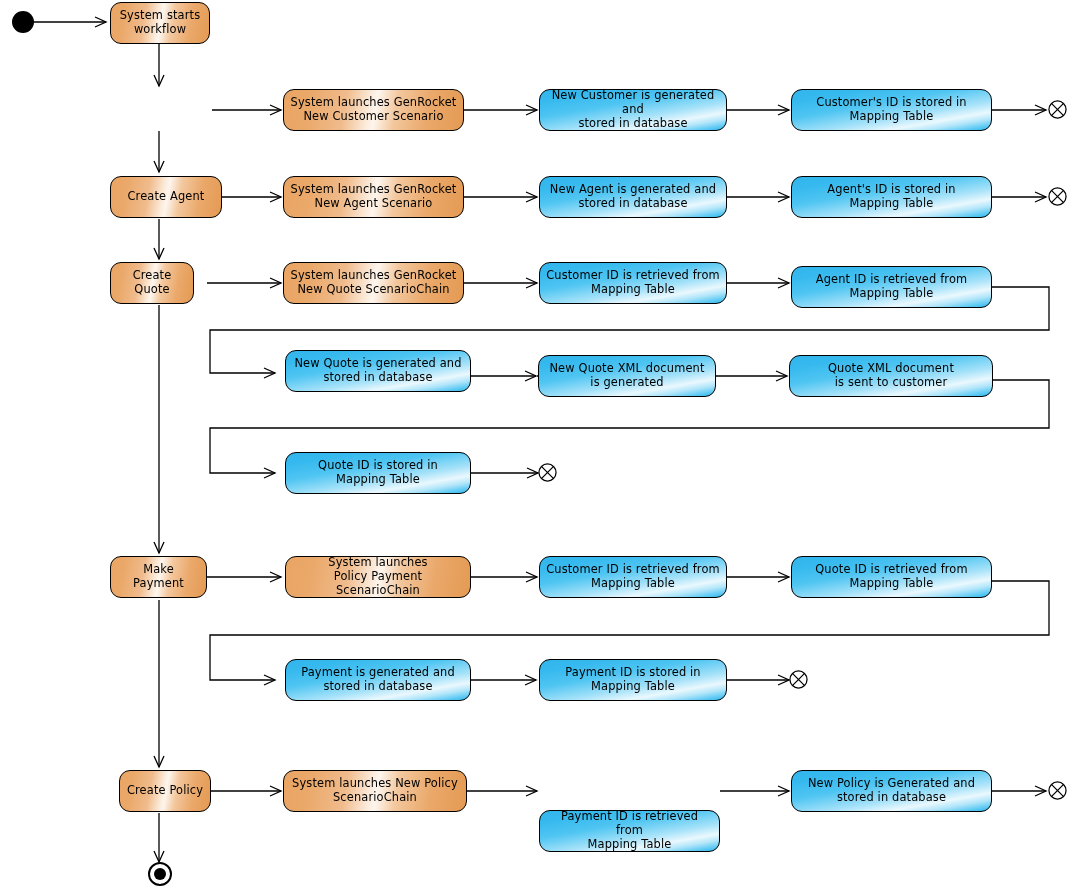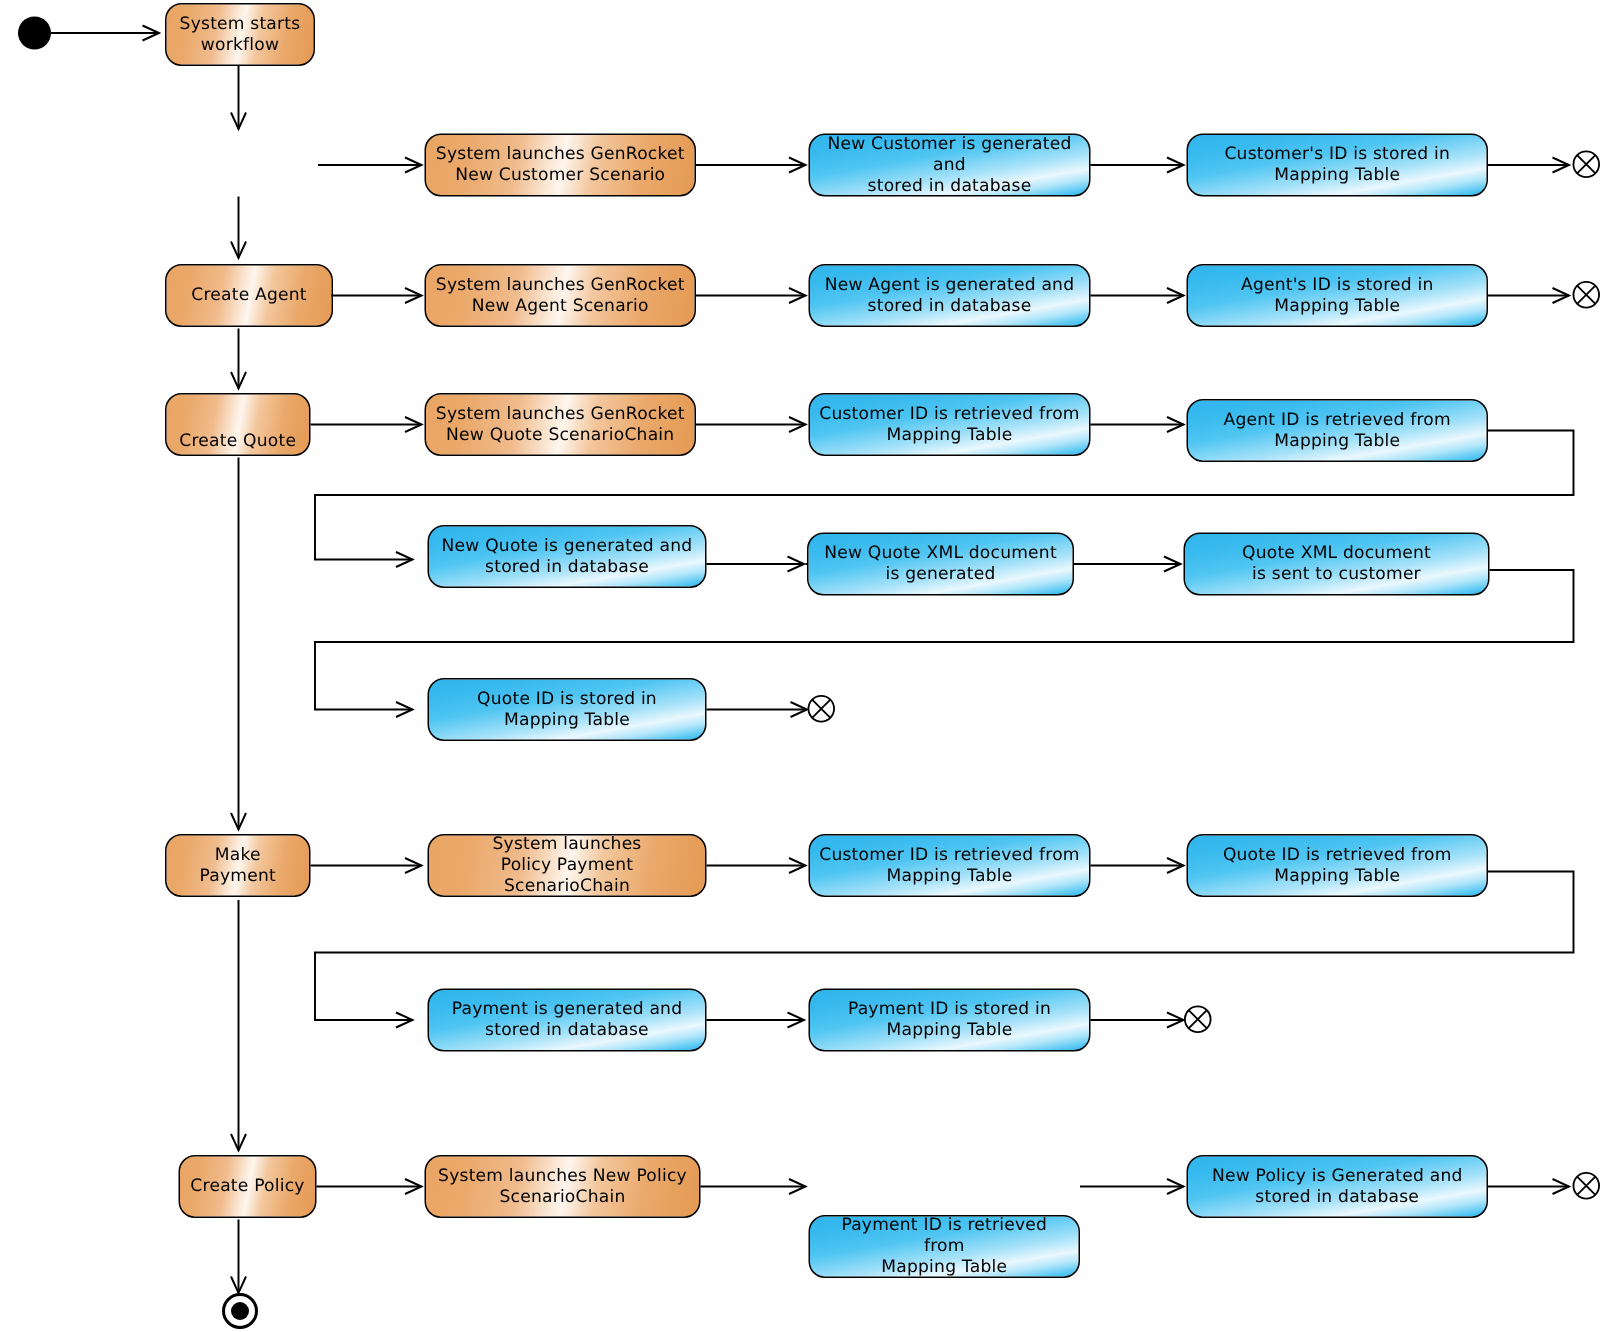--- a/index.html
+++ b/index.html
@@ -211,21 +211,21 @@
     <div>
       <span>Agent's ID is stored in</span>
       <span>Mapping Table</span>
     </div>
   </div>
   <svg class="flow-final" style="left:1048px; top:187px;" viewBox="0 0 20 20">
     <circle cx="10" cy="10" r="9" fill="#fff" stroke="#000" stroke-width="1.3"></circle>
     <path d="M 3.6,3.6 L 16.4,16.4 M 16.4,3.6 L 3.6,16.4" stroke="#000" stroke-width="1.3"></path>
   </svg>
 
-  <div class="node orange" style="left:110px; top:262px; width:97px; height:42px;align-items:flex-end;">
+  <div class="node orange" style="left:110px; top:262px; width:84px; height:42px;">
     <div>
         <span>Create Quote</span>
       </div>
   </div>
   <div class="node orange" style="left:283px; top:262px; width:181px; height:42px;">
     <div>
       <span>System launches GenRocket</span>
       <span>New Quote ScenarioChain</span>
     </div>
   </div>

